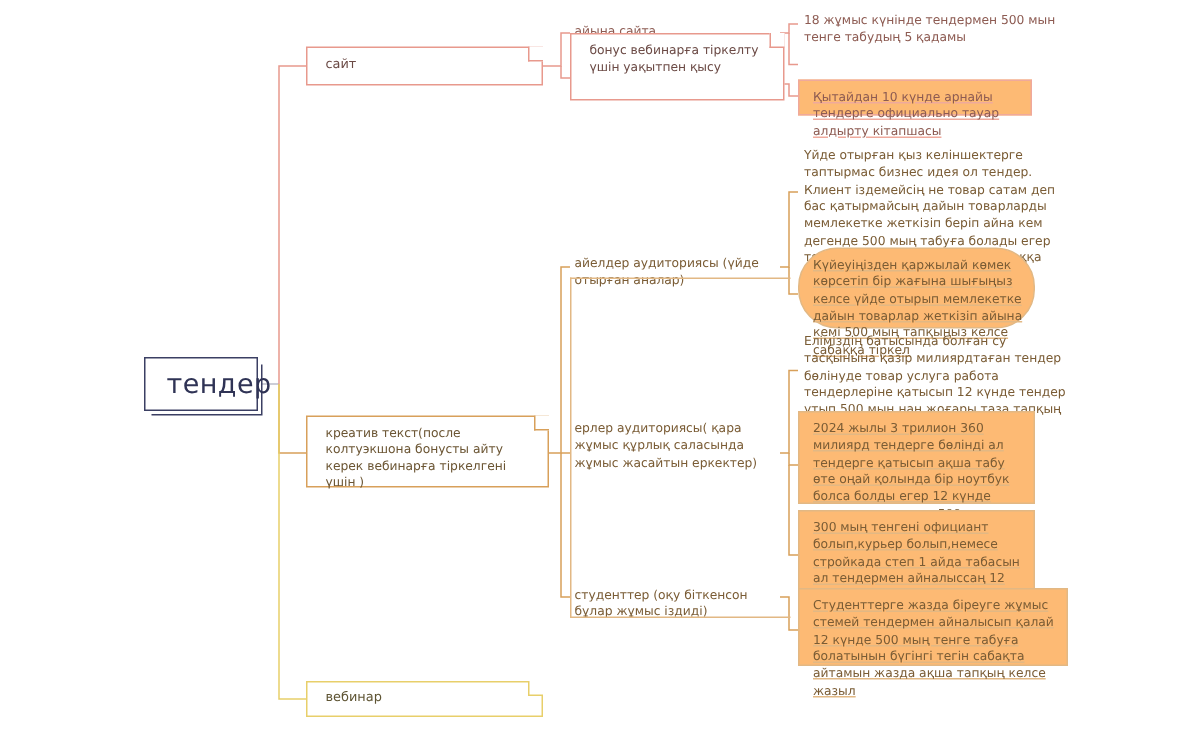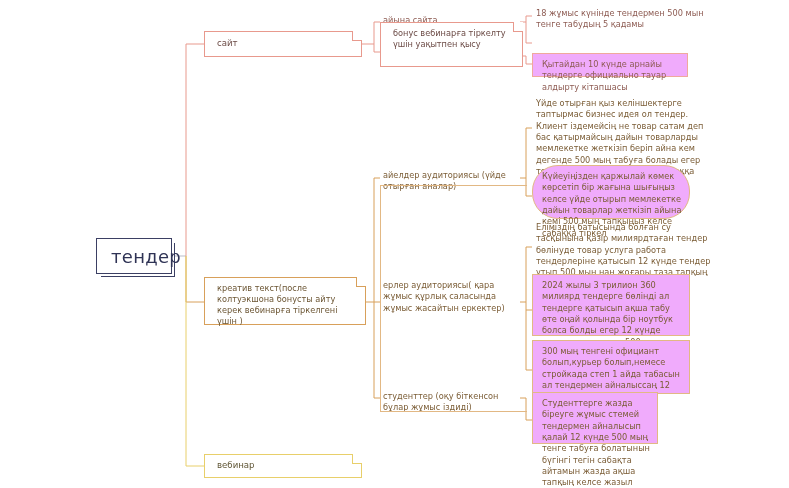--- a/index.html
+++ b/index.html
@@ -76,24 +76,25 @@
     box-sizing: border-box;
     line-height: 1.38;
   }
   .t-pink  { color: #8d5b52; }
   .t-amber { color: #7a5c35; }
 
   
   .leafbox {
     position: absolute;
     box-sizing: border-box;
-    background: #f0abfc;
+    background: #fdba74;
     line-height: 1.38;
     padding: 5px 7px 5px 9px;
     border: 1px solid currentColor;
+    text-decoration: underline;
   }
   .leafbox .label { color: inherit; }
   .b-pink  { color: #efa99c; }
   .b-amber { color: #e2b884; }
   .b-pink  .label { color: #8d5b52; }
   .b-amber .label { color: #7a5c35; }
 
   .fs10 { font-size: 8.2px; }
   .fs11 { font-size: 8.6px; }
 </style>
@@ -194,17 +195,17 @@
   </div>
 
   <div class="leafbox b-amber fs10" style="left:532px; top:274px; width:158px; height:62px;">
     <span class="label">2024 жылы 3 трилион 360 милиярд тендерге бөлінді ал тендерге қатысып ақша табу өте оңай қолында бір ноутбук болса болды егер 12 күнде тендерге қатысып 500 мыңнан жоғары тапқың келсе сабаққа тіркел</span>
   </div>
 
   <div class="leafbox b-amber fs10" style="left:532px; top:340px; width:158px; height:54px;">
     <span class="label">300 мың тенгені  официант болып,курьер болып,немесе стройкада степ    1 айда табасын ал тендермен айналыссаң 12 күнде ақ қиналмай табуға болады егер ақша тапқың келсе сабаққа қатыс</span>
   </div>
 
-  <div class="leafbox b-amber fs10" style="left:532px; top:392px; width:126px; height:52px;">
+  <div class="leafbox b-amber fs10" style="left:532px; top:392px; width:180px; height:52px;">
     <span class="label">Студенттерге жазда біреуге жұмыс стемей тендермен айналысып қалай 12 күнде 500 мың тенге табуға болатынын бүгінгі тегін сабақта айтамын жазда ақша тапқың келсе жазыл</span>
   </div>
 
 </div>
 
 </body></html>

